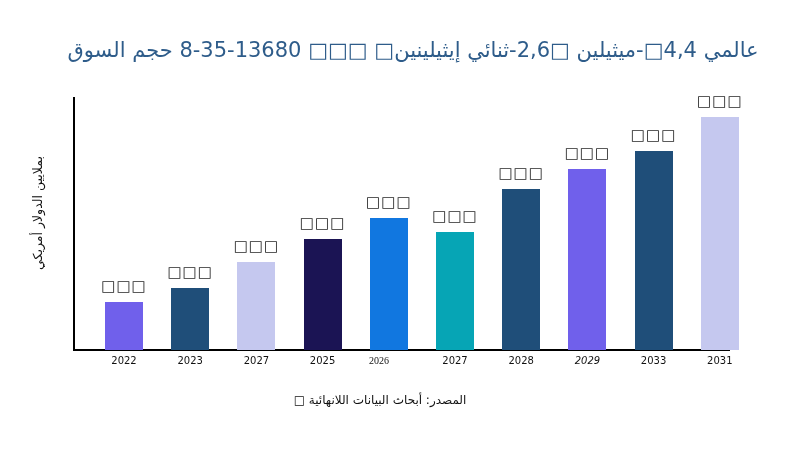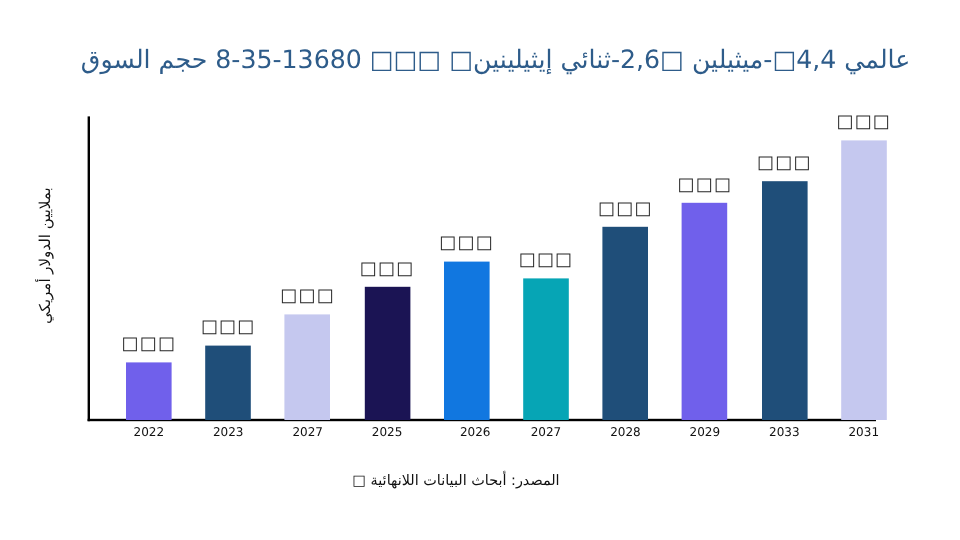--- a/index.html
+++ b/index.html
@@ -155,30 +155,30 @@
       <div class="bar-label" style="left: 150.2px; width: 80px; top: 262.754px;">□□□</div>
       <div class="tick-label" style="left: 150.2px; width: 80px;">2023</div>
       <div class="bar" style="left: 237.4px; width: 38px; height: 88.3492px; background: rgb(197, 200, 239);"></div>
       <div class="bar-label" style="left: 216.4px; width: 80px; top: 236.651px;">□□□</div>
       <div class="tick-label" style="left: 216.4px; width: 80px;">2027</div>
       <div class="bar" style="left: 303.6px; width: 38px; height: 111.44px; background: rgb(27, 20, 84);"></div>
       <div class="bar-label" style="left: 282.6px; width: 80px; top: 213.56px;">□□□</div>
       <div class="tick-label" style="left: 282.6px; width: 80px;">2025</div>
       <div class="bar" style="left: 369.8px; width: 38px; height: 131.52px; background: rgb(17, 119, 224);"></div>
       <div class="bar-label" style="left: 348.8px; width: 80px; top: 193.48px;">□□□</div>
-      <div class="tick-label" style="left: 356px; width: 80px;">2026</div>
+      <div class="tick-label" style="left: 339px; width: 80px; font-family: Liberation Serif, serif;">2026</div>
       <div class="bar" style="left: 436px; width: 38px; height: 118.468px; background: rgb(6, 165, 181);"></div>
       <div class="bar-label" style="left: 415px; width: 80px; top: 206.532px;">□□□</div>
       <div class="tick-label" style="left: 415px; width: 80px;">2027</div>
       <div class="bar" style="left: 502.2px; width: 38px; height: 160.635px; background: rgb(31, 78, 121);"></div>
       <div class="bar-label" style="left: 481.2px; width: 80px; top: 164.365px;">□□□</div>
       <div class="tick-label" style="left: 481.2px; width: 80px;">2028</div>
       <div class="bar" style="left: 568.4px; width: 38px; height: 180.714px; background: rgb(112, 96, 235);"></div>
       <div class="bar-label" style="left: 547.4px; width: 80px; top: 144.286px;">□□□</div>
-      <div class="tick-label" style="left: 547.4px; width: 80px;">2029</div>
+      <div class="tick-label" style="left: 547.4px; width: 80px; font-style: italic;">2029</div>
       <div class="bar" style="left: 634.6px; width: 38px; height: 198.786px; background: rgb(31, 78, 121);"></div>
       <div class="bar-label" style="left: 613.6px; width: 80px; top: 126.214px;">□□□</div>
       <div class="tick-label" style="left: 613.6px; width: 80px;">2033</div>
       <div class="bar" style="left: 700.8px; width: 38px; height: 232.921px; background: rgb(197, 200, 239);"></div>
       <div class="bar-label" style="left: 679.8px; width: 80px; top: 92.0794px;">□□□</div>
       <div class="tick-label" style="left: 679.8px; width: 80px;">2031</div>
     </div>
 
 
   <div id="source-note">المصدر: أبحاث البيانات اللانهائية □</div>

